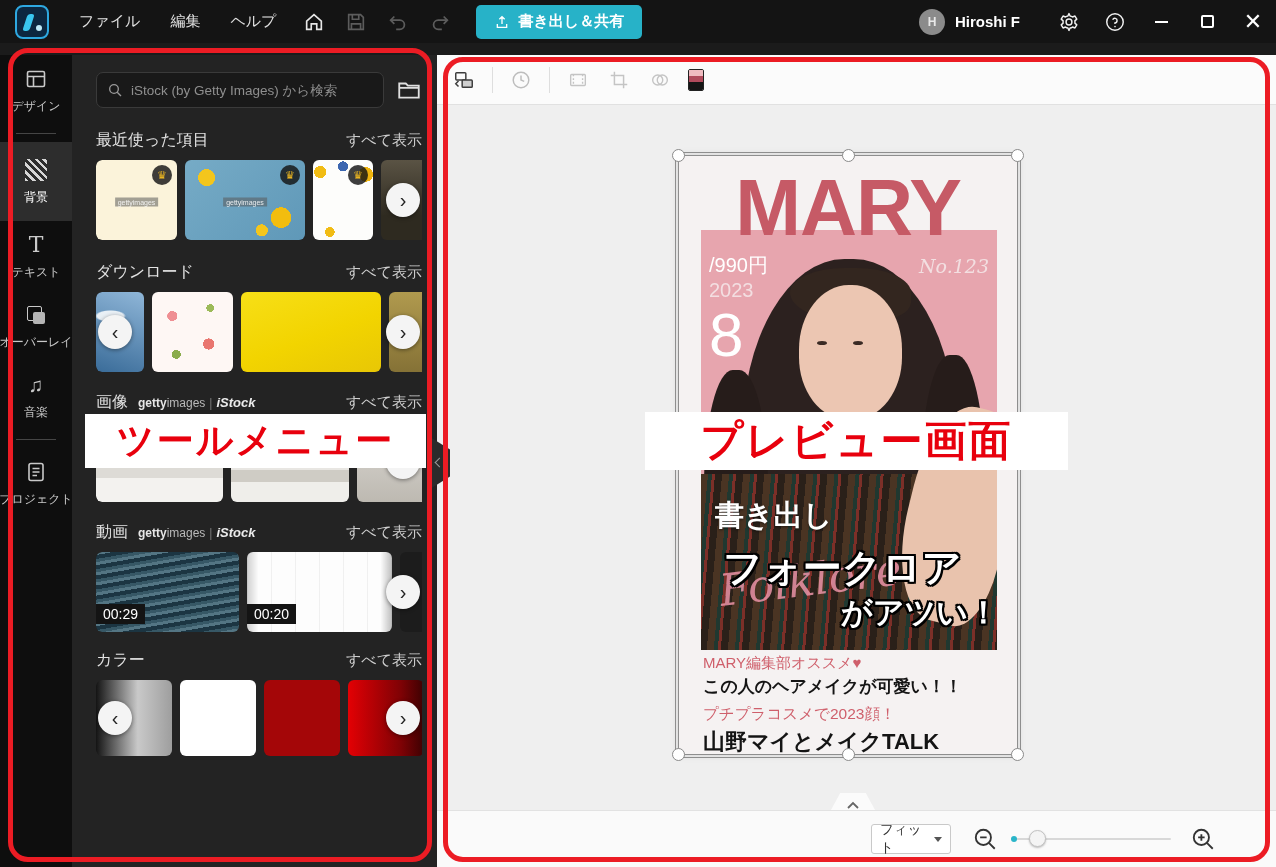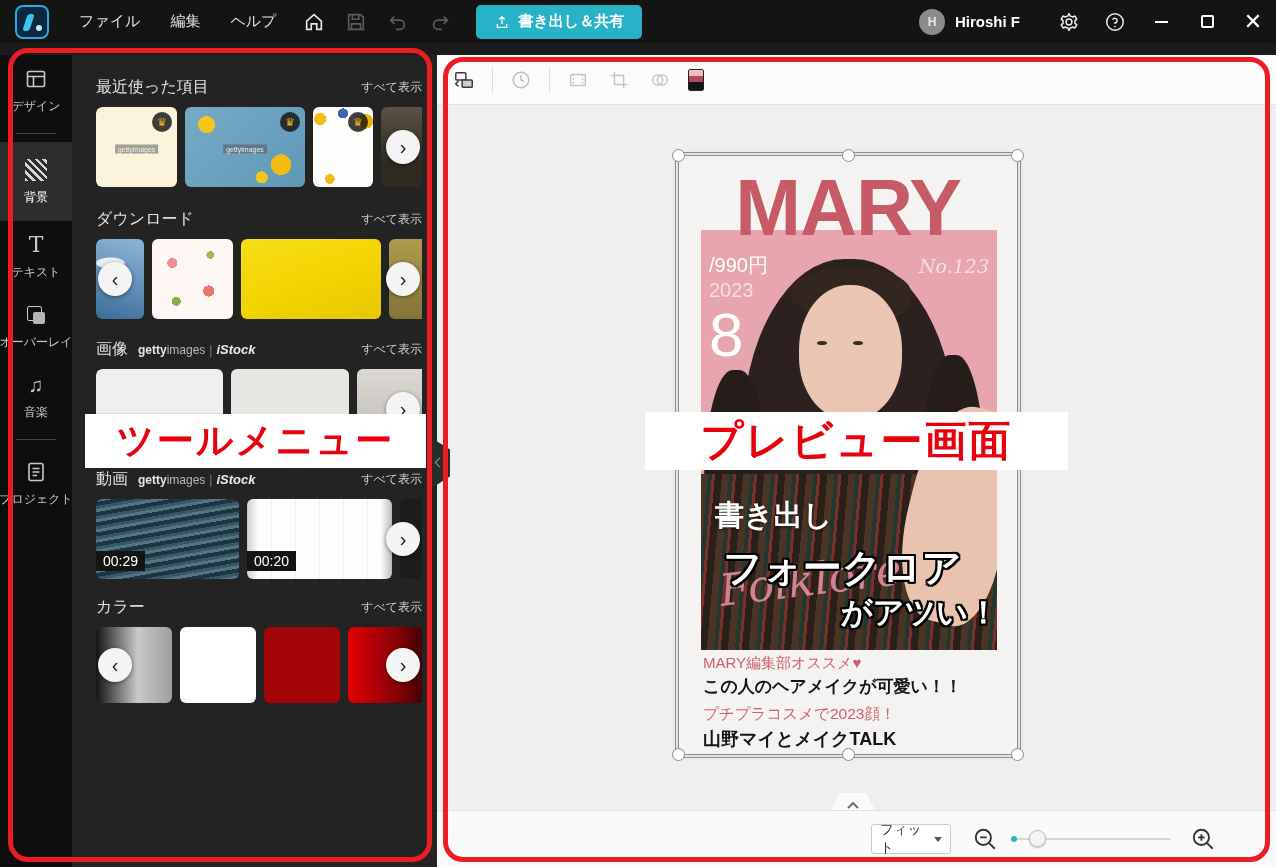--- a/index.html
+++ b/index.html
@@ -49,21 +49,21 @@
   .search-box svg { width:16px; height:16px; flex:none; }
   .search-box input { background:transparent; border:none; outline:none; color:#cfcfcf; font-size:13.5px; width:100%; font-family:inherit; }
   .search-box input::placeholder { color:#8f8f8f; }
   .folder-btn { width:26px; height:26px; flex:none; display:flex; align-items:center; justify-content:center; }
   .sec-head { margin-top:22px; display:flex; align-items:center; justify-content:space-between; }
   .sec-title { color:#e3e3e3; font-size:16px; display:flex; align-items:baseline; gap:10px; }
   .brand { font-size:12px; color:#b9b9b9; }
   .brand b { color:#e6e6e6; }
   .brand .istk { font-style:italic; font-weight:700; color:#ececec; font-size:13px; }
   .brand .bar { color:#777; margin:0 4px; }
-  .show-all { color:#cfcfcf; font-size:12px; cursor:pointer; }
+  .show-all { color:#cfcfcf; font-size:15px; cursor:pointer; }
   .thumb-row { position:relative; margin-top:9px; height:80px; display:flex; gap:8px; overflow:hidden; border-radius:6px 0 0 6px; }
   .thumb { position:relative; height:80px; border-radius:6px; flex:none; overflow:hidden; cursor:pointer; }
   .crown { position:absolute; top:5px; right:5px; width:20px; height:20px; border-radius:50%; background:rgba(20,20,20,.82); color:#e9b421; font-size:11px; display:flex; align-items:center; justify-content:center; }
   .wm { position:absolute; left:50%; top:52%; transform:translate(-50%,-50%); font-size:7px; color:rgba(255,255,255,.85); background:rgba(90,90,90,.55); padding:1px 3px; white-space:nowrap; }
   .nav-circle { position:absolute; top:50%; transform:translateY(-50%); width:34px; height:34px; border-radius:50%; background:#f4f4f4; box-shadow:0 1px 4px rgba(0,0,0,.45); display:flex; align-items:center; justify-content:center; color:#222; font-size:20px; cursor:pointer; z-index:2; }
   .nav-circle.right { right:2px; }
   .nav-circle.left { left:2px; }
   .dur { position:absolute; left:0; bottom:8px; background:#141414; color:#fff; font-size:14px; padding:2px 7px; }
   .color-sq { width:76px; height:76px; border-radius:6px; flex:none; cursor:pointer; }
 
@@ -116,21 +116,21 @@
   .mag-year { position:absolute; left:30px; top:123px; color:#f3dee1; font-size:20px; z-index:2; }
   .mag-month { position:absolute; left:30px; top:143px; color:#fff; font-size:62px; font-weight:400; z-index:2; }
   .mag-issue { position:absolute; right:28px; top:99px; color:#f3dfe1; font-size:19px; font-style:italic; font-family:"DejaVu Serif",serif; z-index:2; }
   .hl-top { position:absolute; left:36px; top:340px; color:#fff; font-size:29px; font-weight:700; text-shadow:0 1px 3px rgba(0,0,0,.55); z-index:3; }
   .hl-main { position:absolute; left:44px; top:385px; color:#fff; font-size:39px; font-weight:800; z-index:3; text-shadow:-2px -2px 0 #000,2px -2px 0 #000,-2px 2px 0 #000,2px 2px 0 #000,0 2px 0 #000,2px 0 0 #000,0 -2px 0 #000,-2px 0 0 #000; }
   .hl-script { position:absolute; left:40px; top:398px; color:rgba(236,148,168,.85); font-size:44px; font-style:italic; font-family:"DejaVu Serif",serif; transform:rotate(-7deg); z-index:2; }
   .hl-sub { position:absolute; right:18px; top:436px; color:#fff; font-size:31px; font-weight:700; z-index:3; text-shadow:-2px -2px 0 #000,2px -2px 0 #000,-2px 2px 0 #000,2px 2px 0 #000,0 2px 0 #000,2px 0 0 #000,0 -2px 0 #000,-2px 0 0 #000; }
   .mag-l1 { position:absolute; left:24px; top:498px; color:#cf5f6b; font-size:15px; }
   .mag-l2 { position:absolute; left:24px; top:519px; color:#141414; font-size:17px; font-weight:800; }
   .mag-l3 { position:absolute; left:24px; top:548px; color:#cf5f6b; font-size:15.5px; }
-  .mag-l4 { position:absolute; left:24px; top:571px; color:#141414; font-size:18px; font-weight:800; }
+  .mag-l4 { position:absolute; left:24px; top:571px; color:#141414; font-size:22px; font-weight:800; }
 
   .collapse-up { position:absolute; left:387px; bottom:0; width:58px; height:17px; background:#fbfbfb; clip-path:polygon(12% 100%,28% 0,72% 0,88% 100%); display:flex; align-items:flex-end; justify-content:center; color:#666; cursor:pointer; }
   .collapse-up svg { width:14px; height:10px; }
 
   .bottombar { position:absolute; left:0; bottom:0; width:839px; height:57px; background:#fafafa; border-top:1px solid #e2e2e2; display:flex; align-items:center; }
   .fit-select { position:absolute; right:325px; width:80px; height:30px; background:#fff; border:1px solid #c9c9c9; border-radius:3px; display:flex; align-items:center; justify-content:space-between; padding:0 8px; font-size:13.5px; color:#333; cursor:pointer; }
   .caret { width:0; height:0; border-left:4px solid transparent; border-right:4px solid transparent; border-top:5px solid #555; }
   .zoom-ic { position:absolute; width:26px; height:26px; display:flex; align-items:center; justify-content:center; cursor:pointer; }
   .zoom-out { right:278px; }
   .zoom-in { right:60px; }
@@ -262,20 +262,35 @@
           <path d="M8.5 8.5 H15.5 M8.5 12 H15.5 M8.5 15.5 H13"></path>
         </svg>
     </span>
     <span class="rlabel">プロジェクト</span>
   </div>
 </nav>
 
 <section class="panel">
   <div class="panel-inner">
 
+    <div class="search-row">
+      <div class="search-box">
+        <svg viewBox="0 0 24 24" fill="none" stroke="#9a9a9a" stroke-width="2">
+            <circle cx="10.5" cy="10.5" r="6.5"></circle>
+            <path d="M15.3 15.3 L21 21"></path>
+          </svg>
+        <input type="text" placeholder="iStock (by Getty Images) から検索" style="">
+      </div>
+      <span class="folder-btn">
+        <svg viewBox="0 0 24 24" fill="none" stroke="#e0e0e0" stroke-width="1.7">
+            <path d="M3 6 H9 L11 8 H21 V19 H3 Z"></path>
+            <path d="M3 10 H21"></path>
+          </svg>
+      </span>
+    </div>
 
     <div class="sec-head">
       <span class="sec-title">最近使った項目</span>
       <span class="show-all">すべて表示</span>
     </div>
     <div class="thumb-row">
       <div class="thumb th-lace" style="width:81px">
         <span class="crown">♛</span>
         <span class="wm">gettyimages</span>
       </div>

